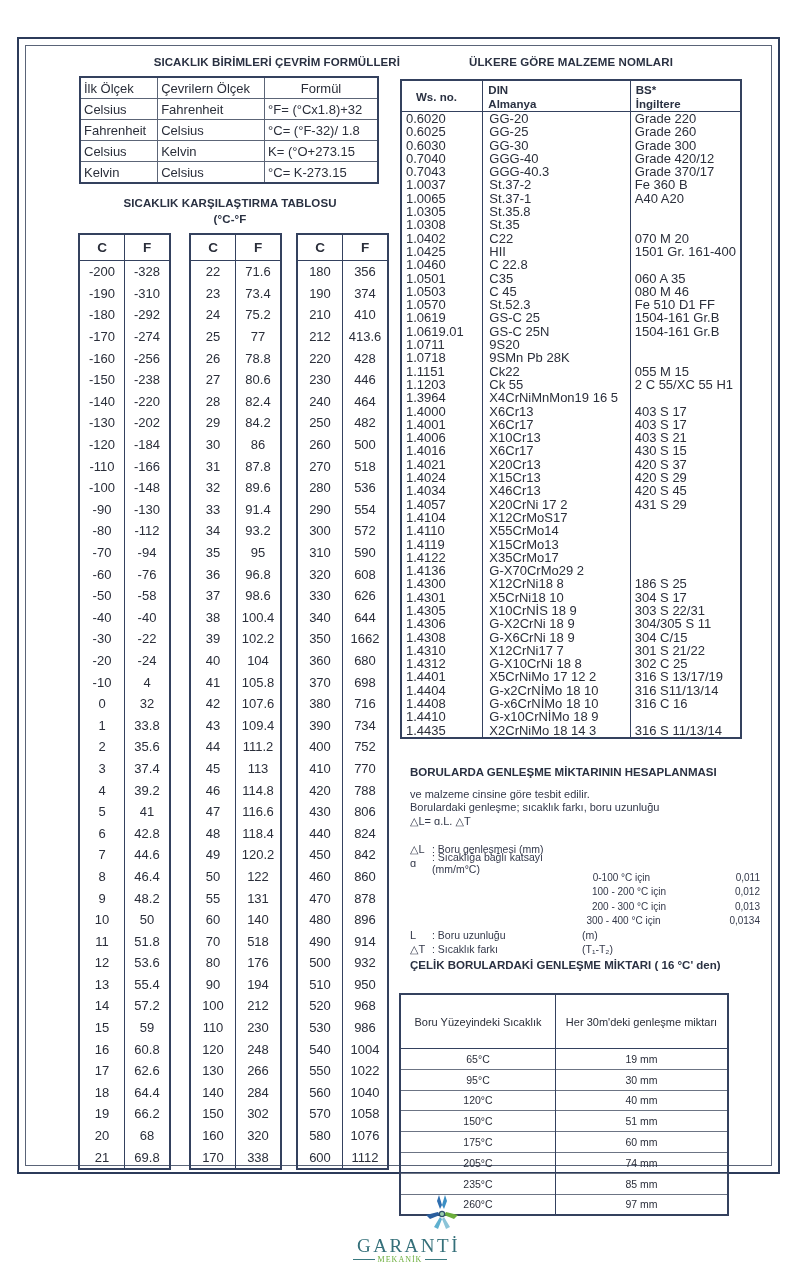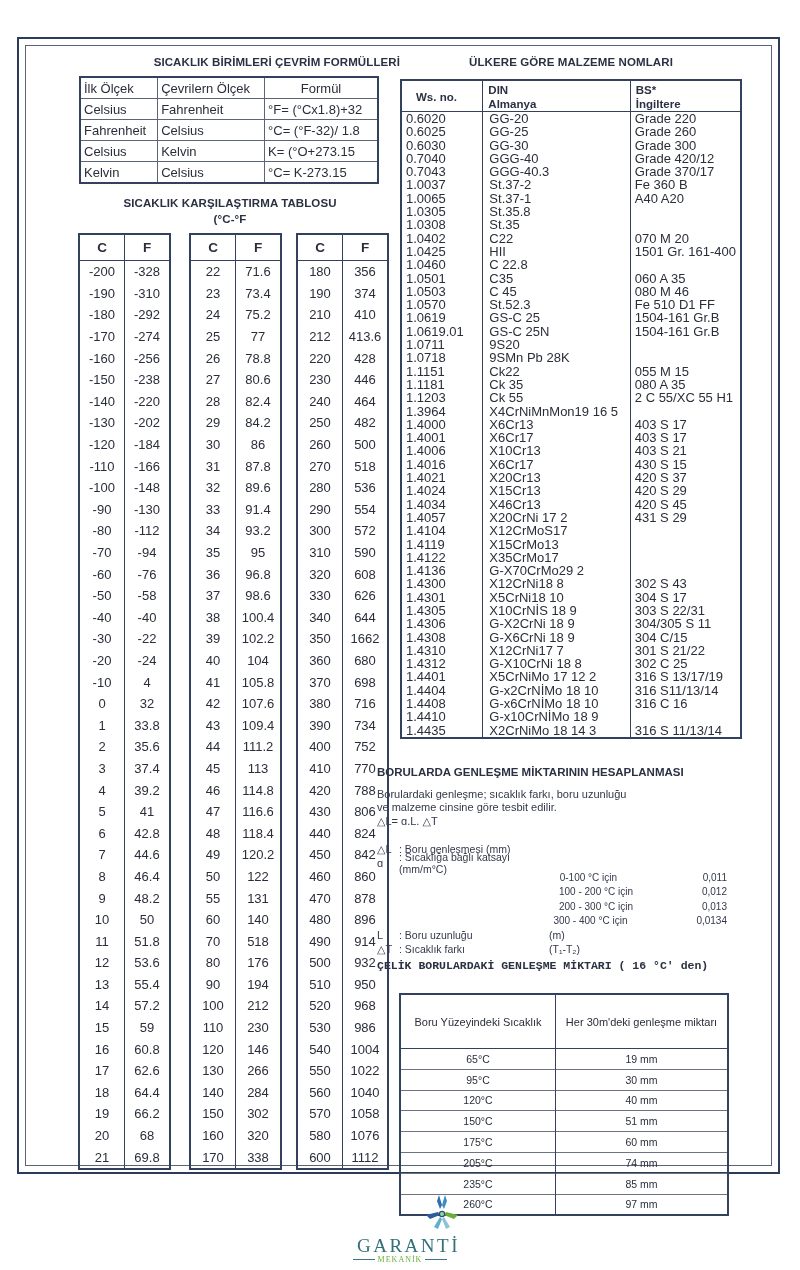--- a/index.html
+++ b/index.html
@@ -25,21 +25,21 @@
   .cft3 { left: 296px; } .cft3 th, .cft3 td { width: 42px; }
   
   .mtable { position: absolute; left: 400px; top: 79px; width: 342px; border: 2px solid #34415e; }
   .mtable th { font-size: 11.5px; font-weight: bold; text-align: left; vertical-align: top; padding: 2px 5px 0; line-height: 14px; height: 28px; border-bottom: 1.5px solid #34415e; color: #2a3142; }
   .mtable th.ws { vertical-align: middle; padding-left: 14px; }
   .mtable td { font-size: 13px; line-height: 13.3px; padding: 0 4px; white-space: nowrap; vertical-align: bottom; }
   .mtable td:nth-child(1), .mtable th:nth-child(1) { width: 68px; border-right: 1.3px solid #34415e; }
   .mtable td:nth-child(2), .mtable th:nth-child(2) { width: 140px; border-right: 1.3px solid #34415e; }
   .mtable td:nth-child(2) { padding-left: 6px; }
   
-  .exp { position: absolute; left: 377px; top: 766px; width: 350px; font-size: 11px; color: #33384a; }
+  .exp { position: absolute; left: 410px; top: 766px; width: 350px; font-size: 11px; color: #33384a; }
   .exp .h { font-weight: bold; font-size: 11.5px; color: #2a3142; }
   .exp p { margin: 0; line-height: 13.5px; }
   .legend-row { display: flex; height: 14px; align-items: center; font-size: 10.5px; }
   .legend-row .sym { width: 22px; font-size: 11px; }
   .legend-row .lbl { width: 150px; }
   .coef-row { display: flex; height: 14.5px; align-items: center; font-size: 10px; padding-left: 27px; justify-content: flex-end; }
   .coef-row .lbl { width: 143px; }
   .ctable { position: absolute; left: 399px; top: 993px; width: 330px; border: 2px solid #34415e; }
   .ctable th { font-size: 11px; font-weight: normal; height: 19px; border-bottom: 1.3px solid #34415e; white-space: nowrap; padding: 17px 2px; }
   .ctable td { font-size: 10.5px; height: 17.8px; text-align: center; border-top: 1px solid #6c7484; }
@@ -416,21 +416,21 @@
       <tr>
         <td>100</td>
         <td>212</td>
       </tr>
       <tr>
         <td>110</td>
         <td>230</td>
       </tr>
       <tr>
         <td>120</td>
-        <td>146</td>
+        <td>248</td>
       </tr>
       <tr>
         <td>130</td>
         <td>266</td>
       </tr>
       <tr>
         <td>140</td>
         <td>284</td>
       </tr>
       <tr>
@@ -730,25 +730,20 @@
         <td>1.0718</td>
         <td>9SMn Pb 28K</td>
         <td></td>
       </tr>
       <tr>
         <td>1.1151</td>
         <td>Ck22</td>
         <td>055 M 15</td>
       </tr>
       <tr>
-        <td>1.1181</td>
-        <td>Ck 35</td>
-        <td>080 A 35</td>
-      </tr>
-      <tr>
         <td>1.1203</td>
         <td>Ck 55</td>
         <td>2 C 55/XC 55 H1</td>
       </tr>
       <tr>
         <td>1.3964</td>
         <td>X4CrNiMnMon19 16 5</td>
         <td></td>
       </tr>
       <tr>
@@ -790,38 +785,43 @@
         <td>1.4057</td>
         <td>X20CrNi 17 2</td>
         <td>431 S 29</td>
       </tr>
       <tr>
         <td>1.4104</td>
         <td>X12CrMoS17</td>
         <td></td>
       </tr>
       <tr>
+        <td>1.4110</td>
+        <td>X55CrMo14</td>
+        <td></td>
+      </tr>
+      <tr>
         <td>1.4119</td>
         <td>X15CrMo13</td>
         <td></td>
       </tr>
       <tr>
         <td>1.4122</td>
         <td>X35CrMo17</td>
         <td></td>
       </tr>
       <tr>
         <td>1.4136</td>
         <td>G-X70CrMo29 2</td>
         <td></td>
       </tr>
       <tr>
         <td>1.4300</td>
         <td>X12CrNi18 8</td>
-        <td>302 S 43</td>
+        <td>186 S 25</td>
       </tr>
       <tr>
         <td>1.4301</td>
         <td>X5CrNi18 10</td>
         <td>304 S 17</td>
       </tr>
       <tr>
         <td>1.4305</td>
         <td>X10CrNİS 18 9</td>
         <td>303 S 22/31</td>
@@ -870,22 +870,22 @@
         <td>1.4435</td>
         <td>X2CrNiMo 18 14 3</td>
         <td>316 S 11/13/14</td>
       </tr>
     </tbody>
 </table>
 
 <div class="exp">
   <p class="h">BORULARDA GENLEŞME MİKTARININ HESAPLANMASI</p>
   <div style="height:8px"></div>
+  <p>ve malzeme cinsine göre tesbit edilir.</p>
   <p>Borulardaki genleşme; sıcaklık farkı, boru uzunluğu</p>
-  <p>ve malzeme cinsine göre tesbit edilir.</p>
   <p>△L= ɑ.L. △T</p>
   <div style="height:14px"></div>
   <div id="legend-1">
       <div class="legend-row">
         <span class="sym">△L</span>
         <span class="lbl">: Boru genleşmesi (mm)</span>
         <span></span>
       </div>
       <div class="legend-row">
         <span class="sym">ɑ</span>
@@ -916,21 +916,21 @@
         <span class="sym">L</span>
         <span class="lbl">: Boru uzunluğu</span>
         <span>(m)</span>
       </div>
       <div class="legend-row">
         <span class="sym">△T</span>
         <span class="lbl">: Sıcaklık farkı</span>
         <span>(T₁-T₂)</span>
       </div>
     </div>
-  <p class="h" style="margin-top:3px;font-family:Liberation Mono, monospace;">ÇELİK BORULARDAKİ GENLEŞME MİKTARI ( 16 °C' den)</p>
+  <p class="h" style="margin-top:3px;">ÇELİK BORULARDAKİ GENLEŞME MİKTARI ( 16 °C' den)</p>
 </div>
 
 <table class="ctable">
   <thead>
       <tr>
     <th>Boru Yüzeyindeki Sıcaklık</th>
     <th>Her 30m'deki genleşme miktarı</th>
   </tr>
     </thead>
   <tbody id="ctable-body">

